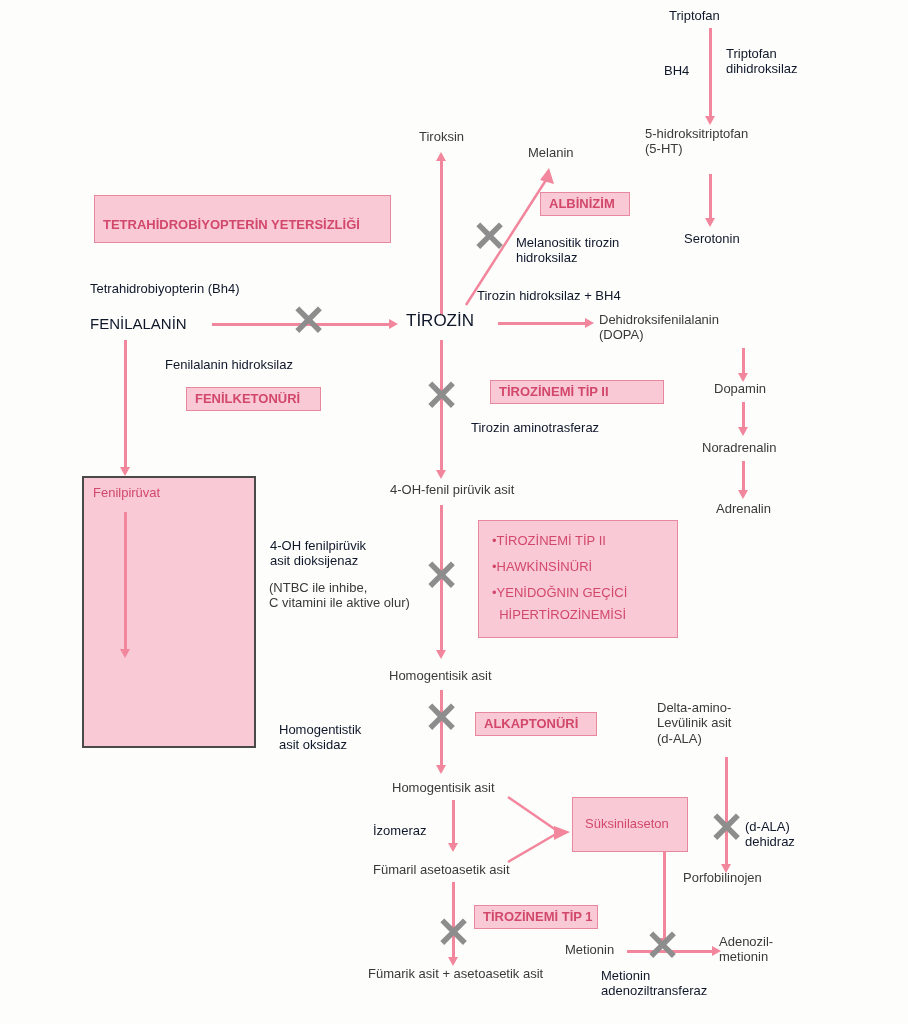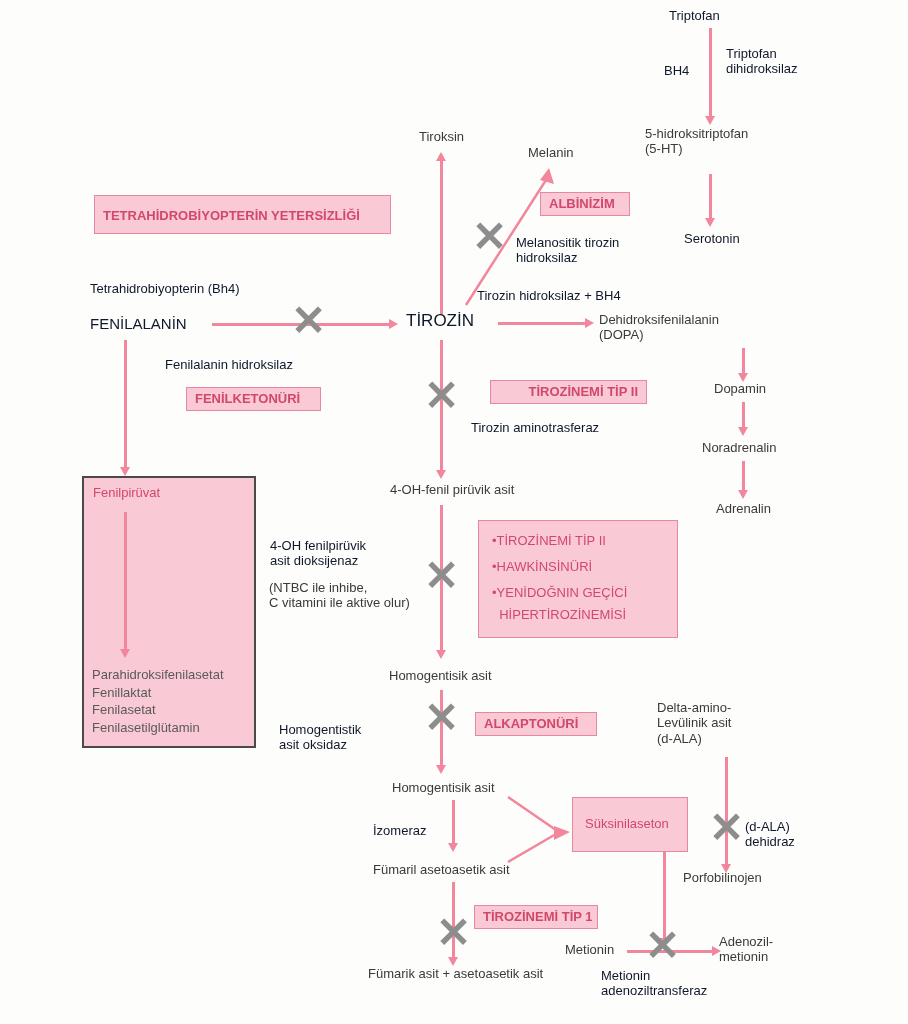--- a/index.html
+++ b/index.html
@@ -136,21 +136,21 @@
     <line x1="466" y1="305" x2="546" y2="180" stroke="#f2869c" stroke-width="2.5"></line>
     <polygon points="549,168 554,184 540,180" fill="#f2869c"></polygon>
   </svg>
 
   <div class="xmark" style="left:472px; top:216px;">✕</div>
 
   <div class="pinkbox bold" style="left:540px; top:192px; width:90px;">ALBİNİZİM</div>
   <div class="node bold" style="left:516px; top:235px;">Melanositik tirozin
 hidroksilaz</div>
 
-  <div class="pinkbox bold" style="left:94px; top:195px; width:297px; padding-top:12px; padding-bottom:9px;">TETRAHİDROBİYOPTERİN YETERSİZLİĞİ</div>
+  <div class="pinkbox bold" style="left:94px; top:195px; width:297px; padding-top:21px; padding-bottom:9px;">TETRAHİDROBİYOPTERİN YETERSİZLİĞİ</div>
   <div class="node bold" style="left:90px; top:281px;">Tetrahidrobiyopterin (Bh4)</div>
 
   <div class="node bold" style="left:90px; top:315px; font-size:15px;">FENİLALANİN</div>
   <div class="arrow arrow-h" style="left:212px; top:323px; width:180px;"></div>
   <div class="head head-right" style="left:389px; top:319px;"></div>
   <div class="xmark" style="left:291px; top:300px;">✕</div>
 
   <div class="node bold" style="left:165px; top:357px;">Fenilalanin hidroksilaz</div>
   <div class="pinkbox bold" style="left:186px; top:387px; width:135px;">FENİLKETONÜRİ</div>
 
@@ -171,21 +171,21 @@
   <div class="node" style="left:702px; top:440px;">Noradrenalin</div>
 
   <div class="arrow arrow-v" style="left:742px; top:461px; height:32px;"></div>
   <div class="head head-down" style="left:738px; top:490px;"></div>
   <div class="node" style="left:716px; top:501px;">Adrenalin</div>
 
   <div class="arrow arrow-v" style="left:440px; top:340px; height:133px;"></div>
   <div class="head head-down" style="left:436px; top:470px;"></div>
   <div class="xmark" style="left:424px; top:375px;">✕</div>
 
-  <div class="pinkbox bold" style="left:490px; top:380px; width:157px;text-align:right;">TİROZİNEMİ TİP II</div>
+  <div class="pinkbox bold" style="left:490px; top:380px; width:174px;">TİROZİNEMİ TİP II</div>
   <div class="node bold" style="left:471px; top:420px;">Tirozin aminotrasferaz</div>
 
   <div class="node" style="left:390px; top:482px;">4-OH-fenil pirüvik asit</div>
 
   <div class="arrow arrow-v" style="left:440px; top:505px; height:148px;"></div>
   <div class="head head-down" style="left:436px; top:650px;"></div>
   <div class="xmark" style="left:424px; top:555px;">✕</div>
 
   <div class="node bold" style="left:270px; top:538px;">4-OH fenilpirüvik
 asit dioksijenaz</div>
@@ -255,18 +255,14 @@
   <div class="node" style="left:719px; top:934px;">Adenozil-
 metionin</div>
 
   <div class="arrow arrow-v" style="left:124px; top:340px; height:130px;"></div>
   <div class="head head-down" style="left:120px; top:467px;"></div>
 
   <div class="graybox" style="left:82px; top:476px; width:174px; height:272px;"></div>
   <div class="node" style="left:93px; top:485px; color:#d2486b;">Fenilpirüvat</div>
   <div class="arrow arrow-v" style="left:124px; top:512px; height:140px;"></div>
   <div class="head head-down" style="left:120px; top:649px;"></div>
-  <div class="node" style="left:92px; top:666px; color:#5a5a5a; line-height:1.35;">Parahidroksifenilasetat
-Fenillaktat
-Fenilasetat
-Fenilasetilglütamin</div>
 
 </div>
 
 </body></html>

